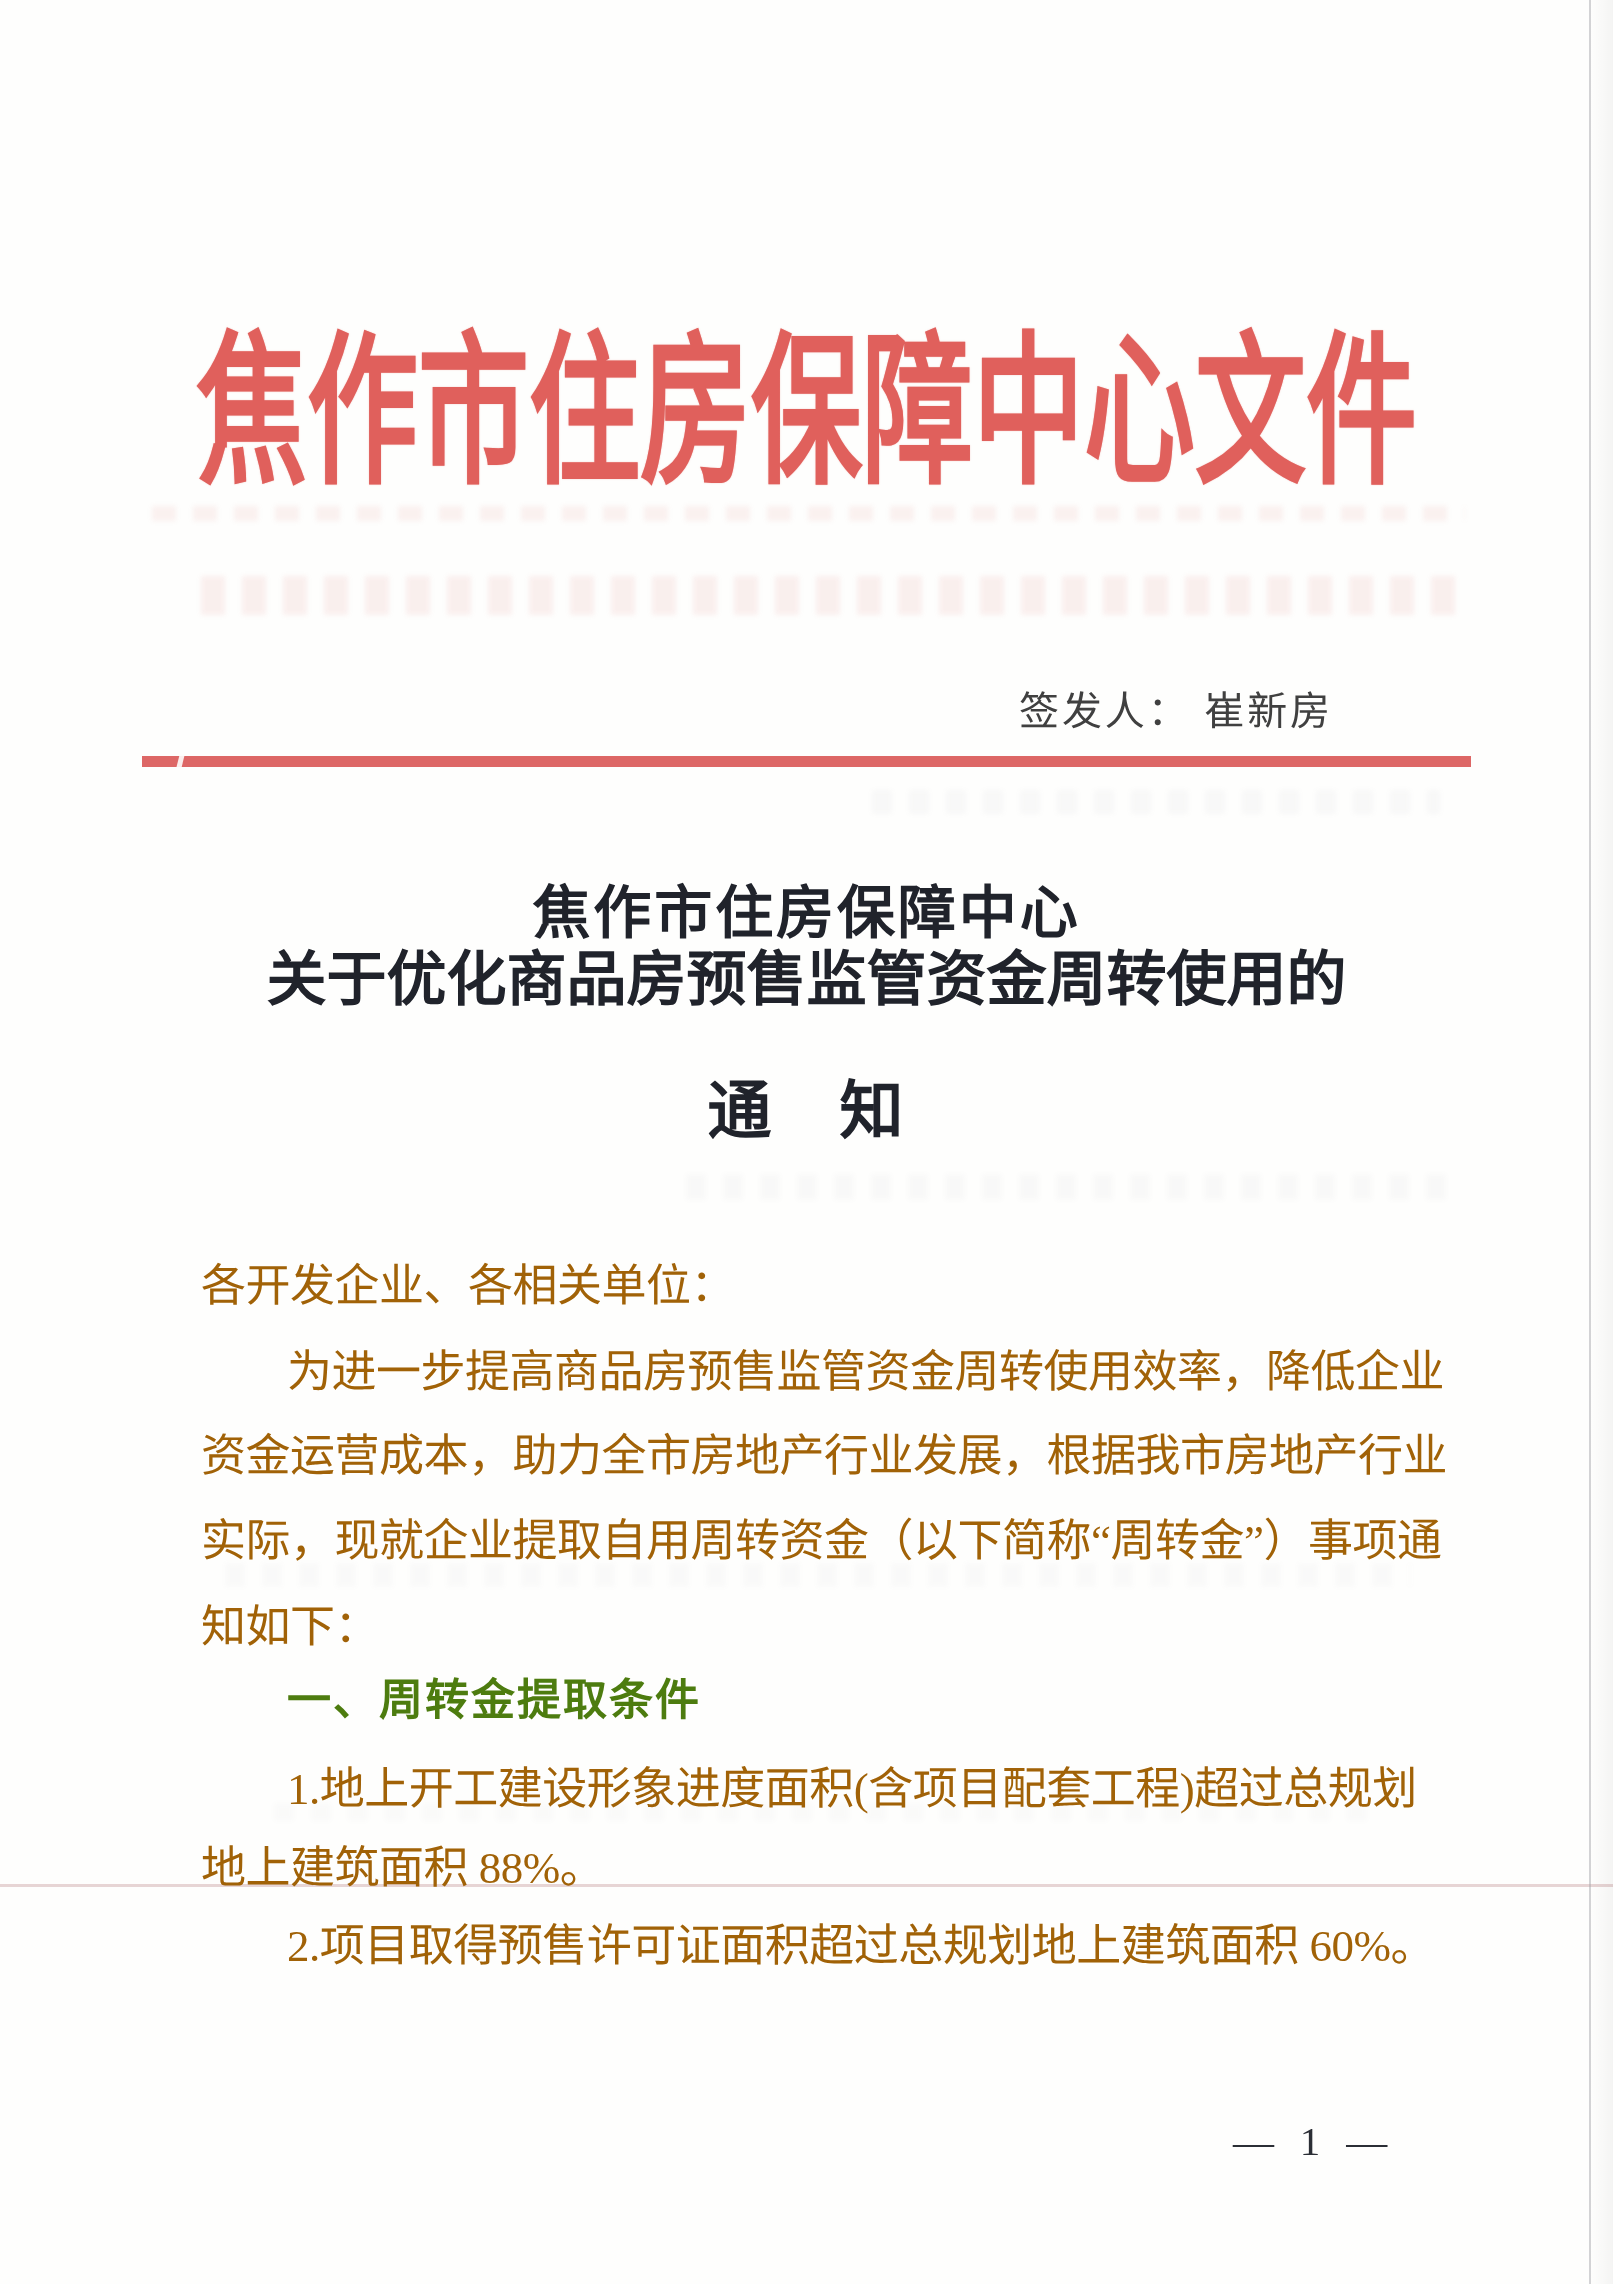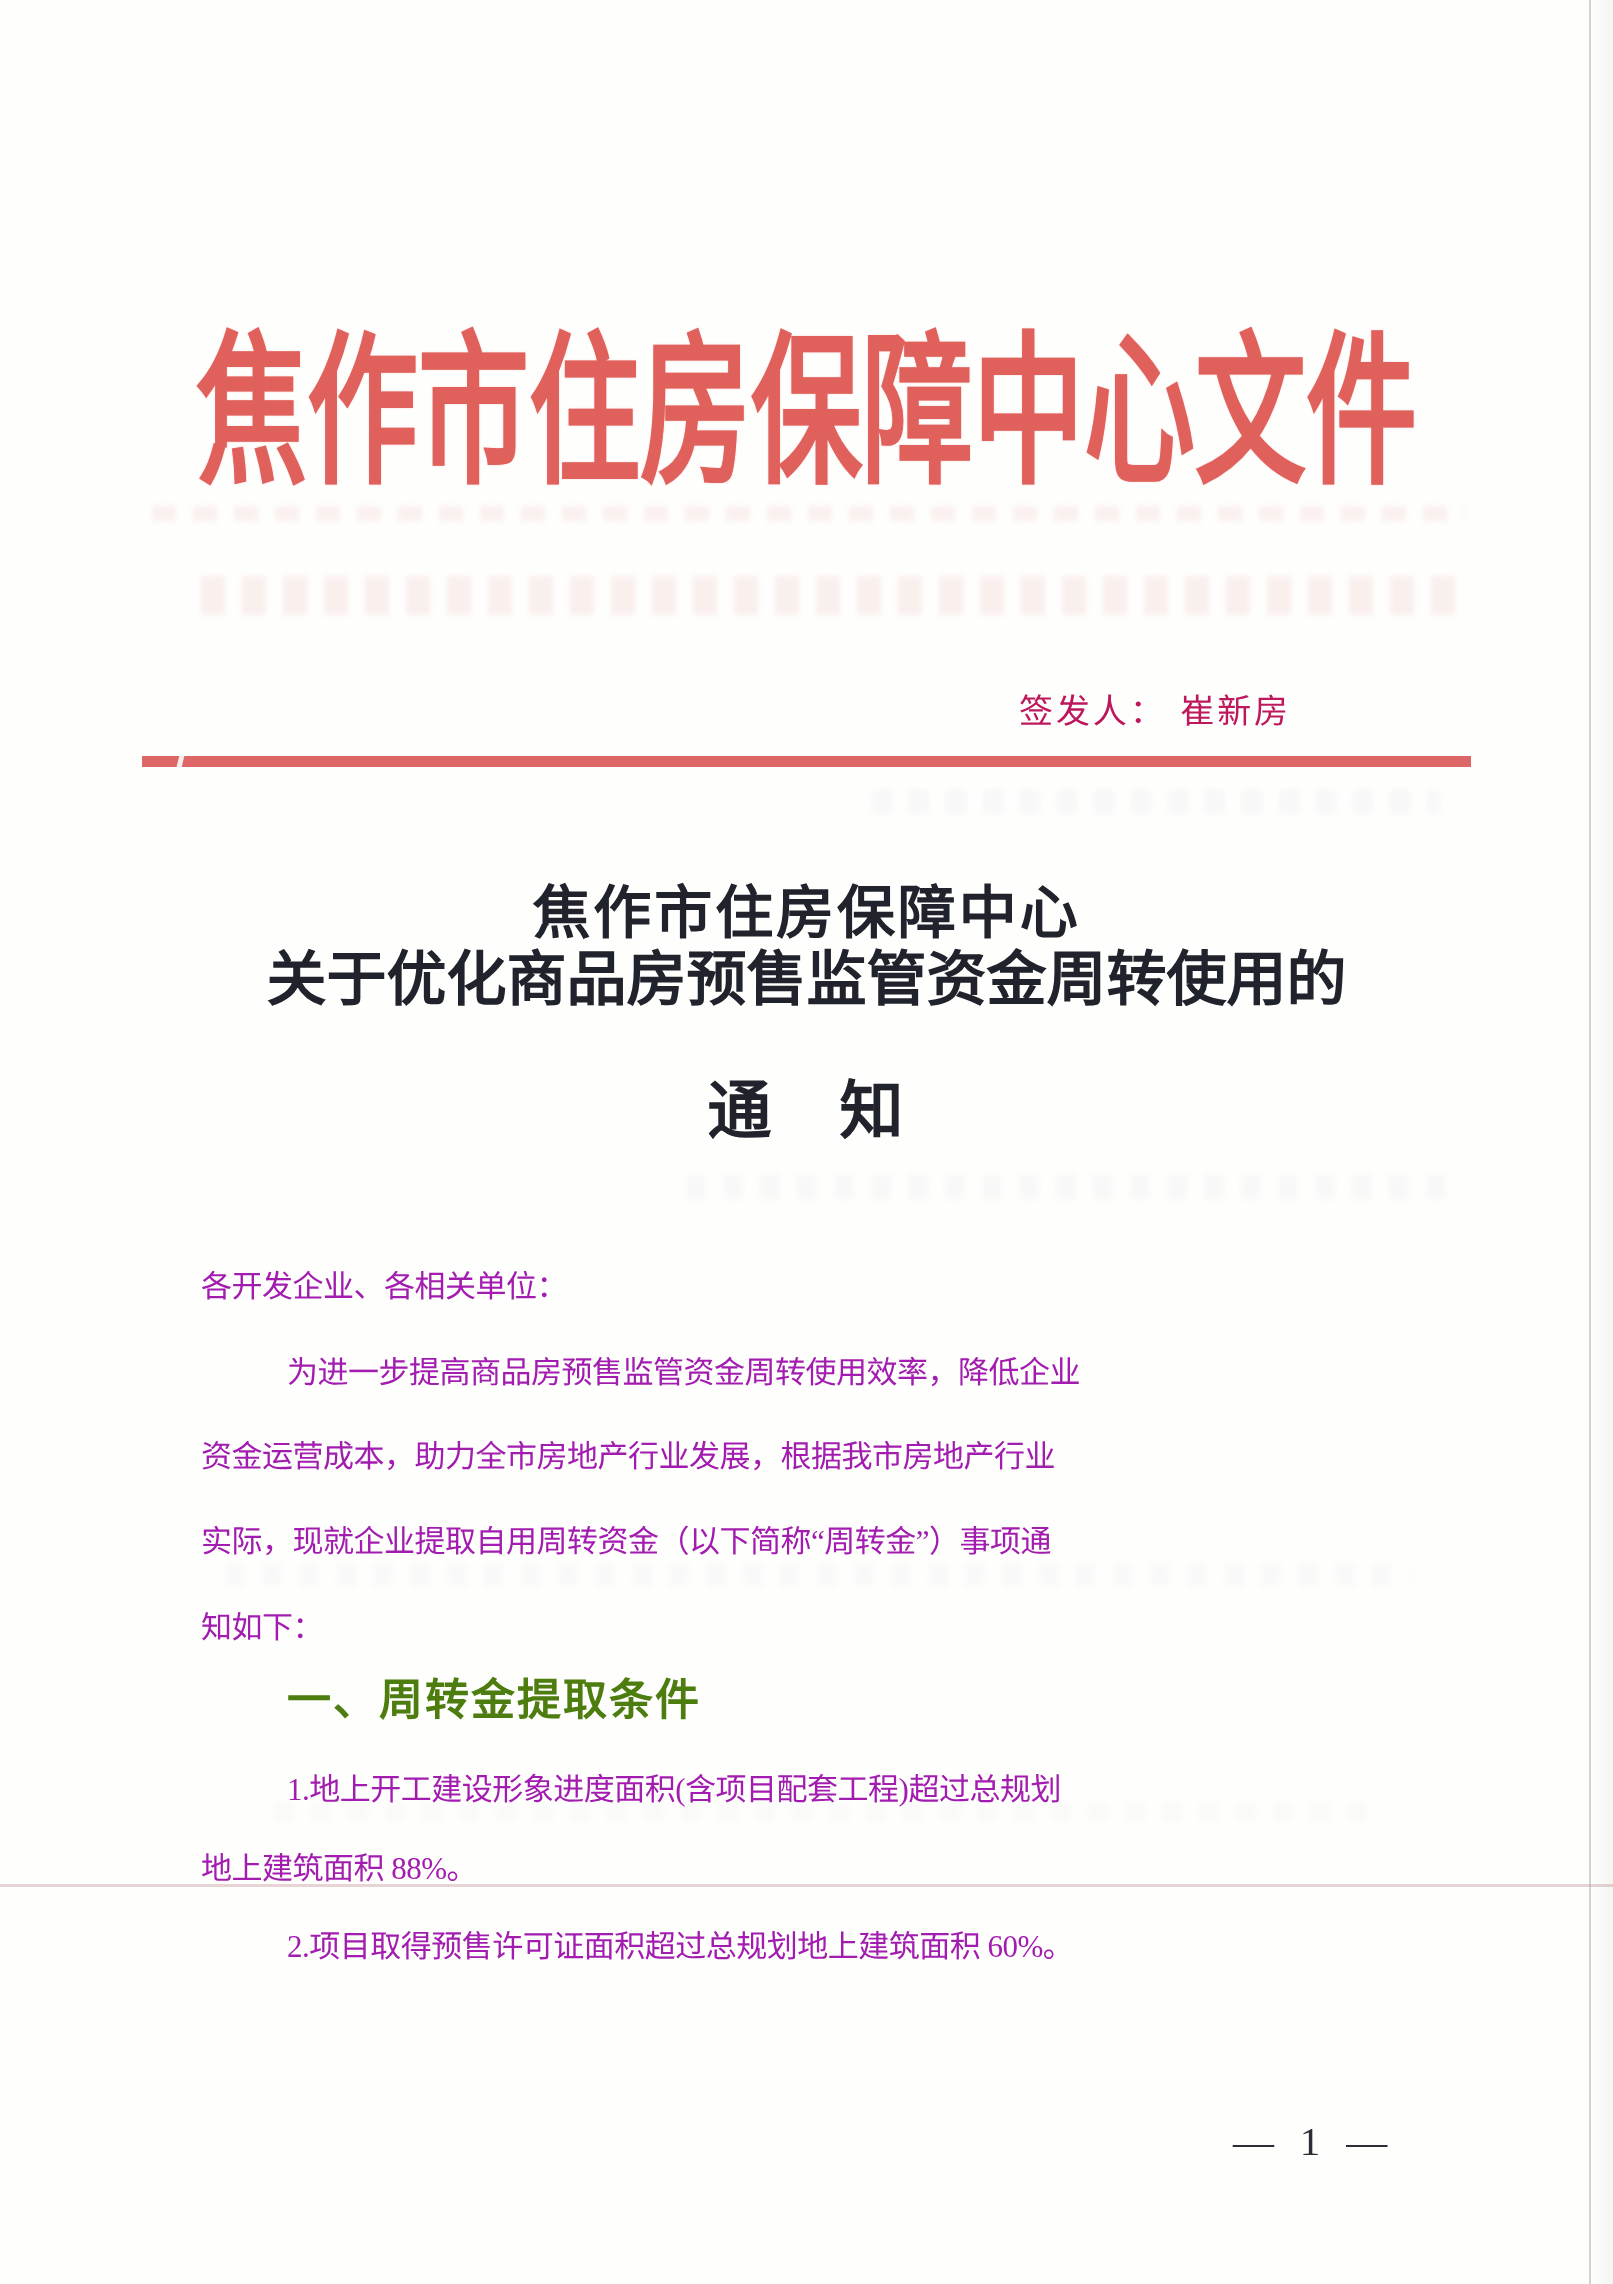--- a/index.html
+++ b/index.html
@@ -26,21 +26,21 @@
     text-shadow:0 0 1px rgba(224,96,92,.55);
   }
   
   .doc-number{
     position:absolute;top:686px;left:279px;
     font-size:44px;line-height:51px;color:#21242b;
     letter-spacing:3.9px;white-space:nowrap;
   }
   .issuer{
     position:absolute;top:686px;left:1019px;
-    font-size:34px;line-height:51px;color:#be185d;
+    font-size:40px;line-height:51px;color:#404040;
     letter-spacing:2.9px;white-space:nowrap;
   }
   .issuer .name{margin-left:13.7px;}
   
   .red-rule{
     position:absolute;top:756px;left:142px;
     width:1329px;height:10.8px;
     background:#dd6766;
   }
   .rule-notch{
@@ -52,21 +52,21 @@
   .doc-title{
     position:absolute;left:0;right:0;text-align:center;
     font-weight:bold;color:#20232b;white-space:nowrap;font-family:Liberation Serif, serif;
   }
   .title-l1{top:866px;font-size:58px;letter-spacing:2.9px;}
   .title-l2{top:930px;font-size:60px;letter-spacing:0px;}
   .title-l3{top:1059px;font-size:64px;letter-spacing:2px;}
   
   .body-line{
     position:absolute;left:201px;
-    font-size:31px;line-height:55px;color:#a21caf;
+    font-size:45px;line-height:55px;color:#a16207;
     letter-spacing:-0.5px;white-space:nowrap;
   }
   .indent{left:287px;}
   .heading{
     font-family:"Liberation Sans","DejaVu Sans",sans-serif;
     font-weight:bold;color:#4d7c0f;letter-spacing:2px;
     font-size:44px;
   }
   .bl-1{top:1259px;}
   .bl-2{top:1345px;}

